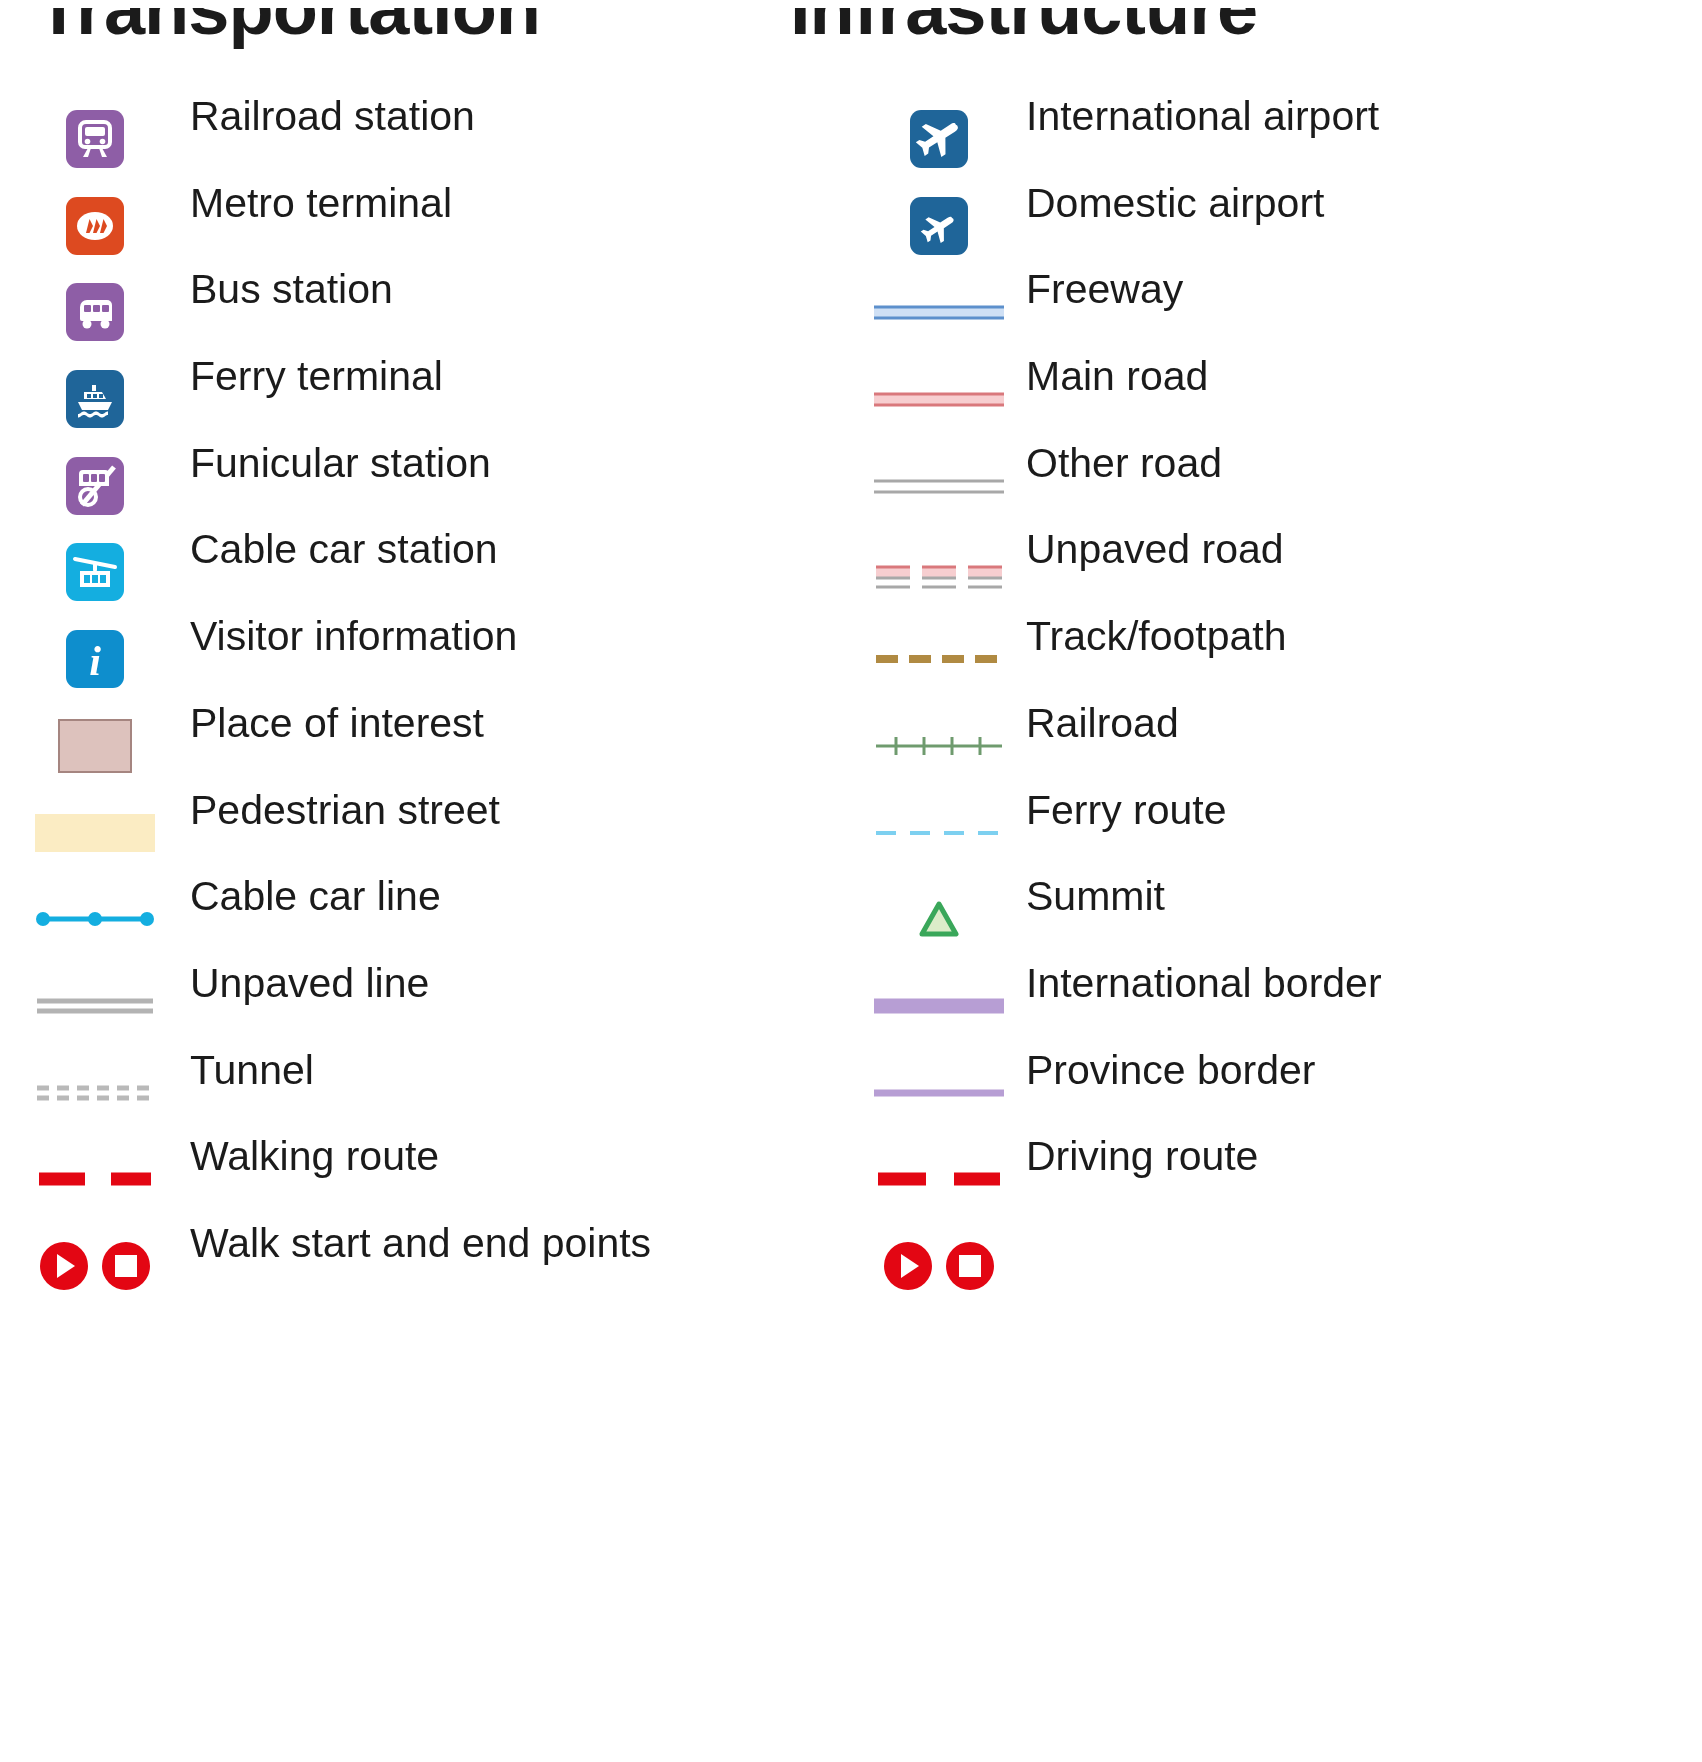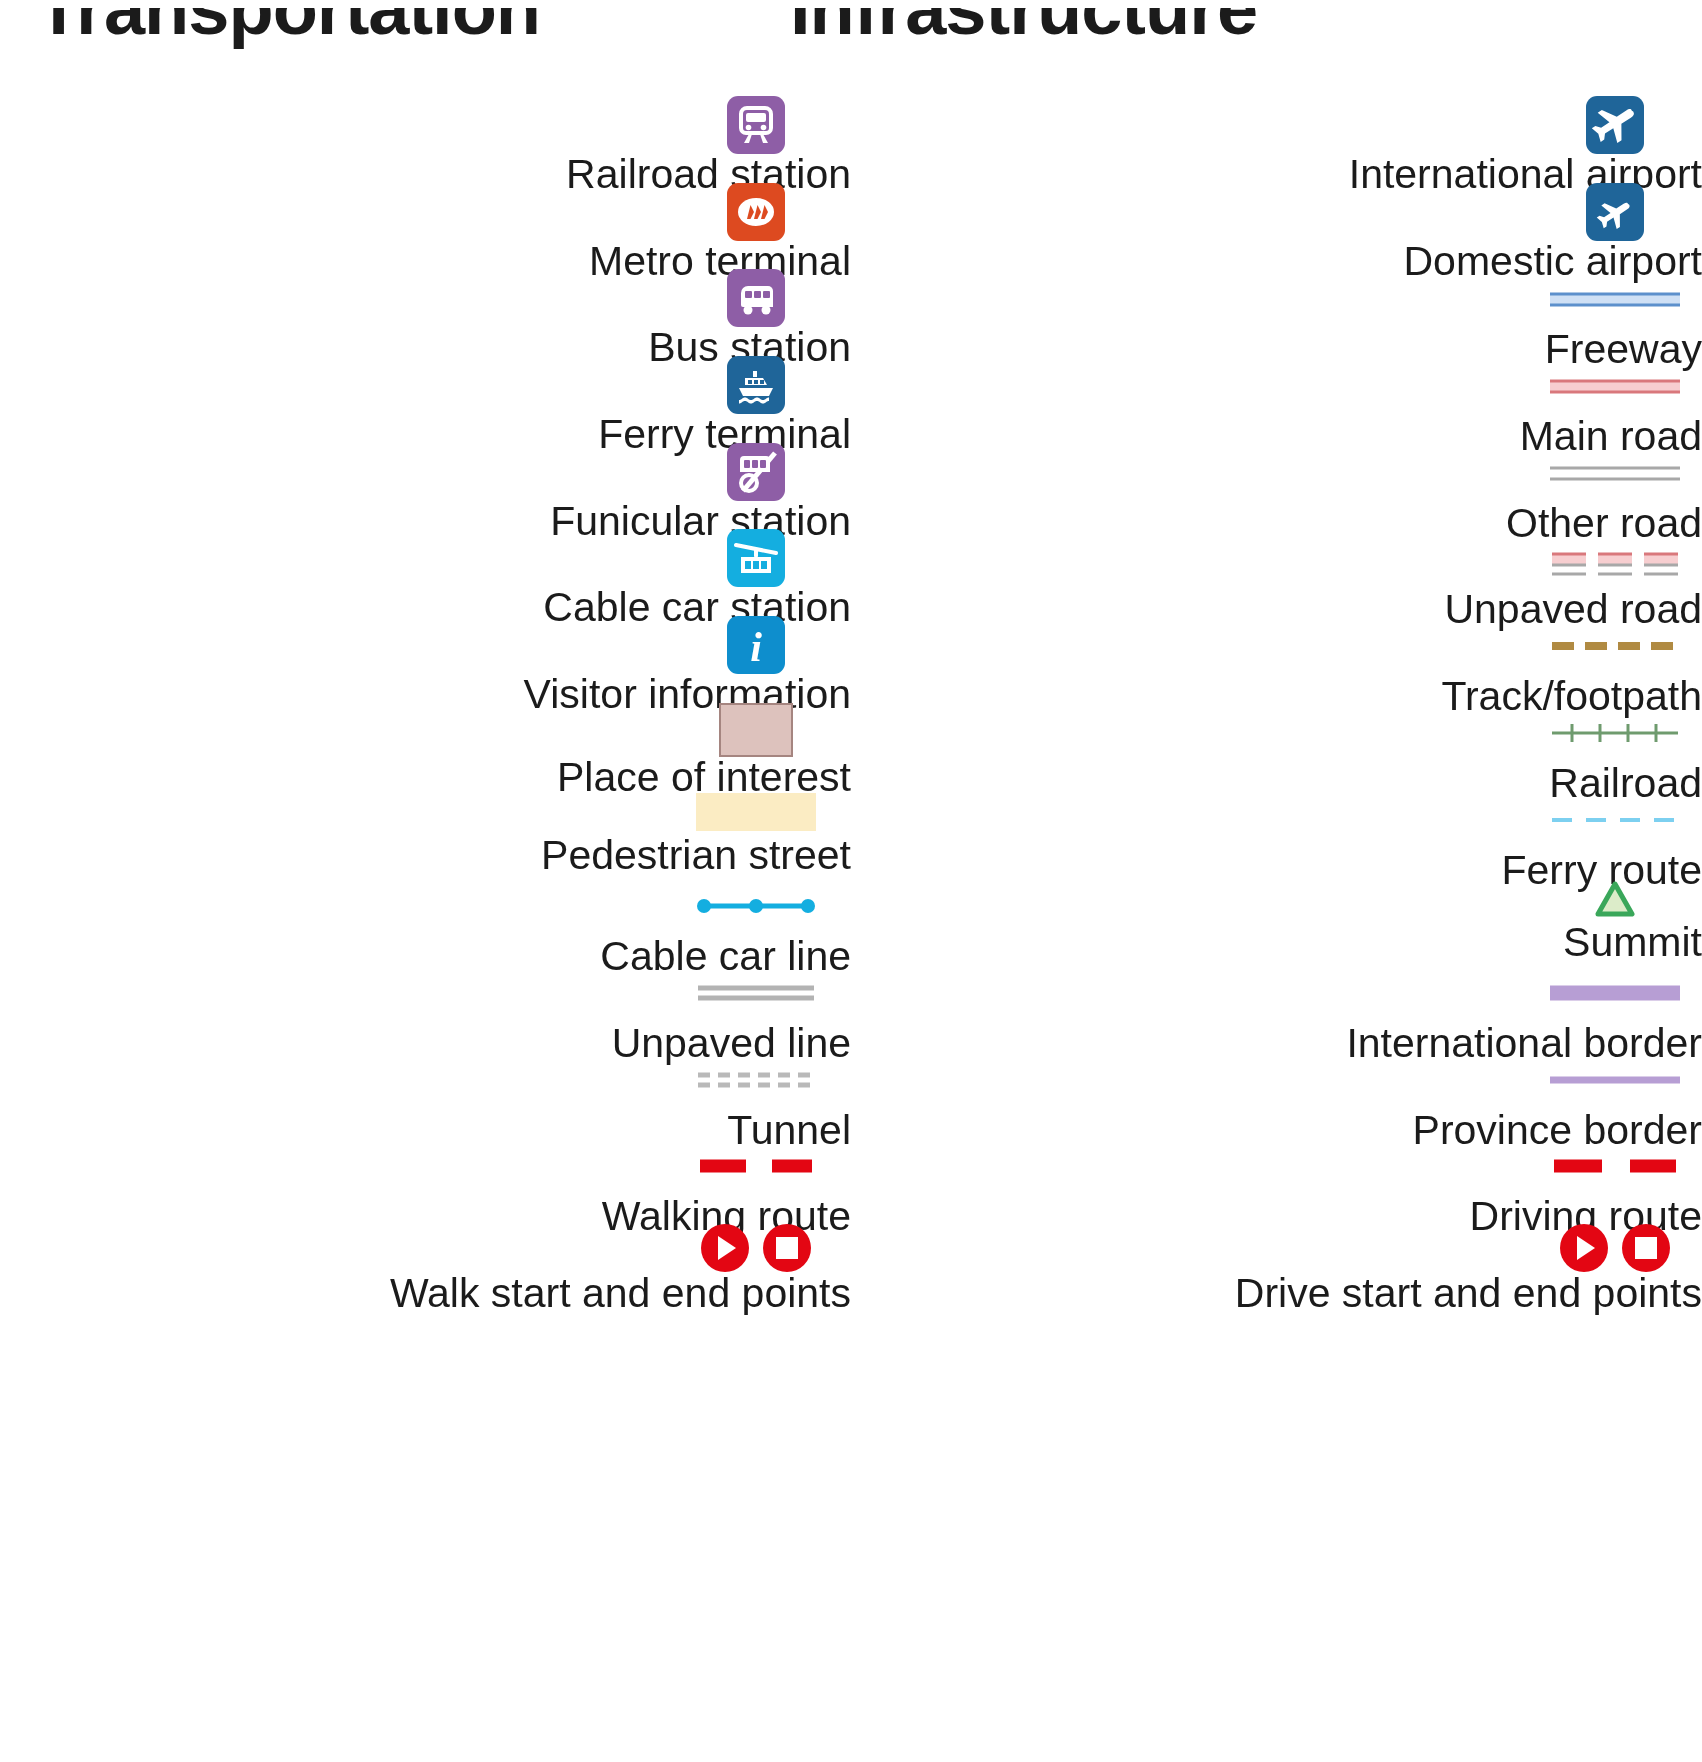--- a/index.html
+++ b/index.html
@@ -42,23 +42,22 @@
     position: absolute;
     top: 96px;
     left: 0;
     width: 1702px;
     display: flex;
   }
   .column { width: 851px; }
 
   .row {
     display: flex;
-    align-items: flex-end;
+    align-items: flex-start;
     height: 86.7px;
-    flex-direction: column;
   }
   .sym {
     width: 190px;
     min-width: 190px;
     height: 86px;
     display: flex;
     align-items: center;
     justify-content: center;
   }
   .label {
@@ -476,17 +475,16 @@
           <svg width="50" height="50" viewBox="0 0 50 50">
             <circle cx="25" cy="25" r="24" fill="#e30613"></circle>
             <path d="M18 13l18 12-18 12z" fill="#ffffff"></path>
           </svg>
           <svg width="50" height="50" viewBox="0 0 50 50">
             <circle cx="25" cy="25" r="24" fill="#e30613"></circle>
             <rect x="14" y="14" width="22" height="22" fill="#ffffff"></rect>
           </svg>
         </span>
       </div>
-      <div class="label">Drive start and end points</div>
     </div>
 
   </div>
 </div>
 
 </body></html>

